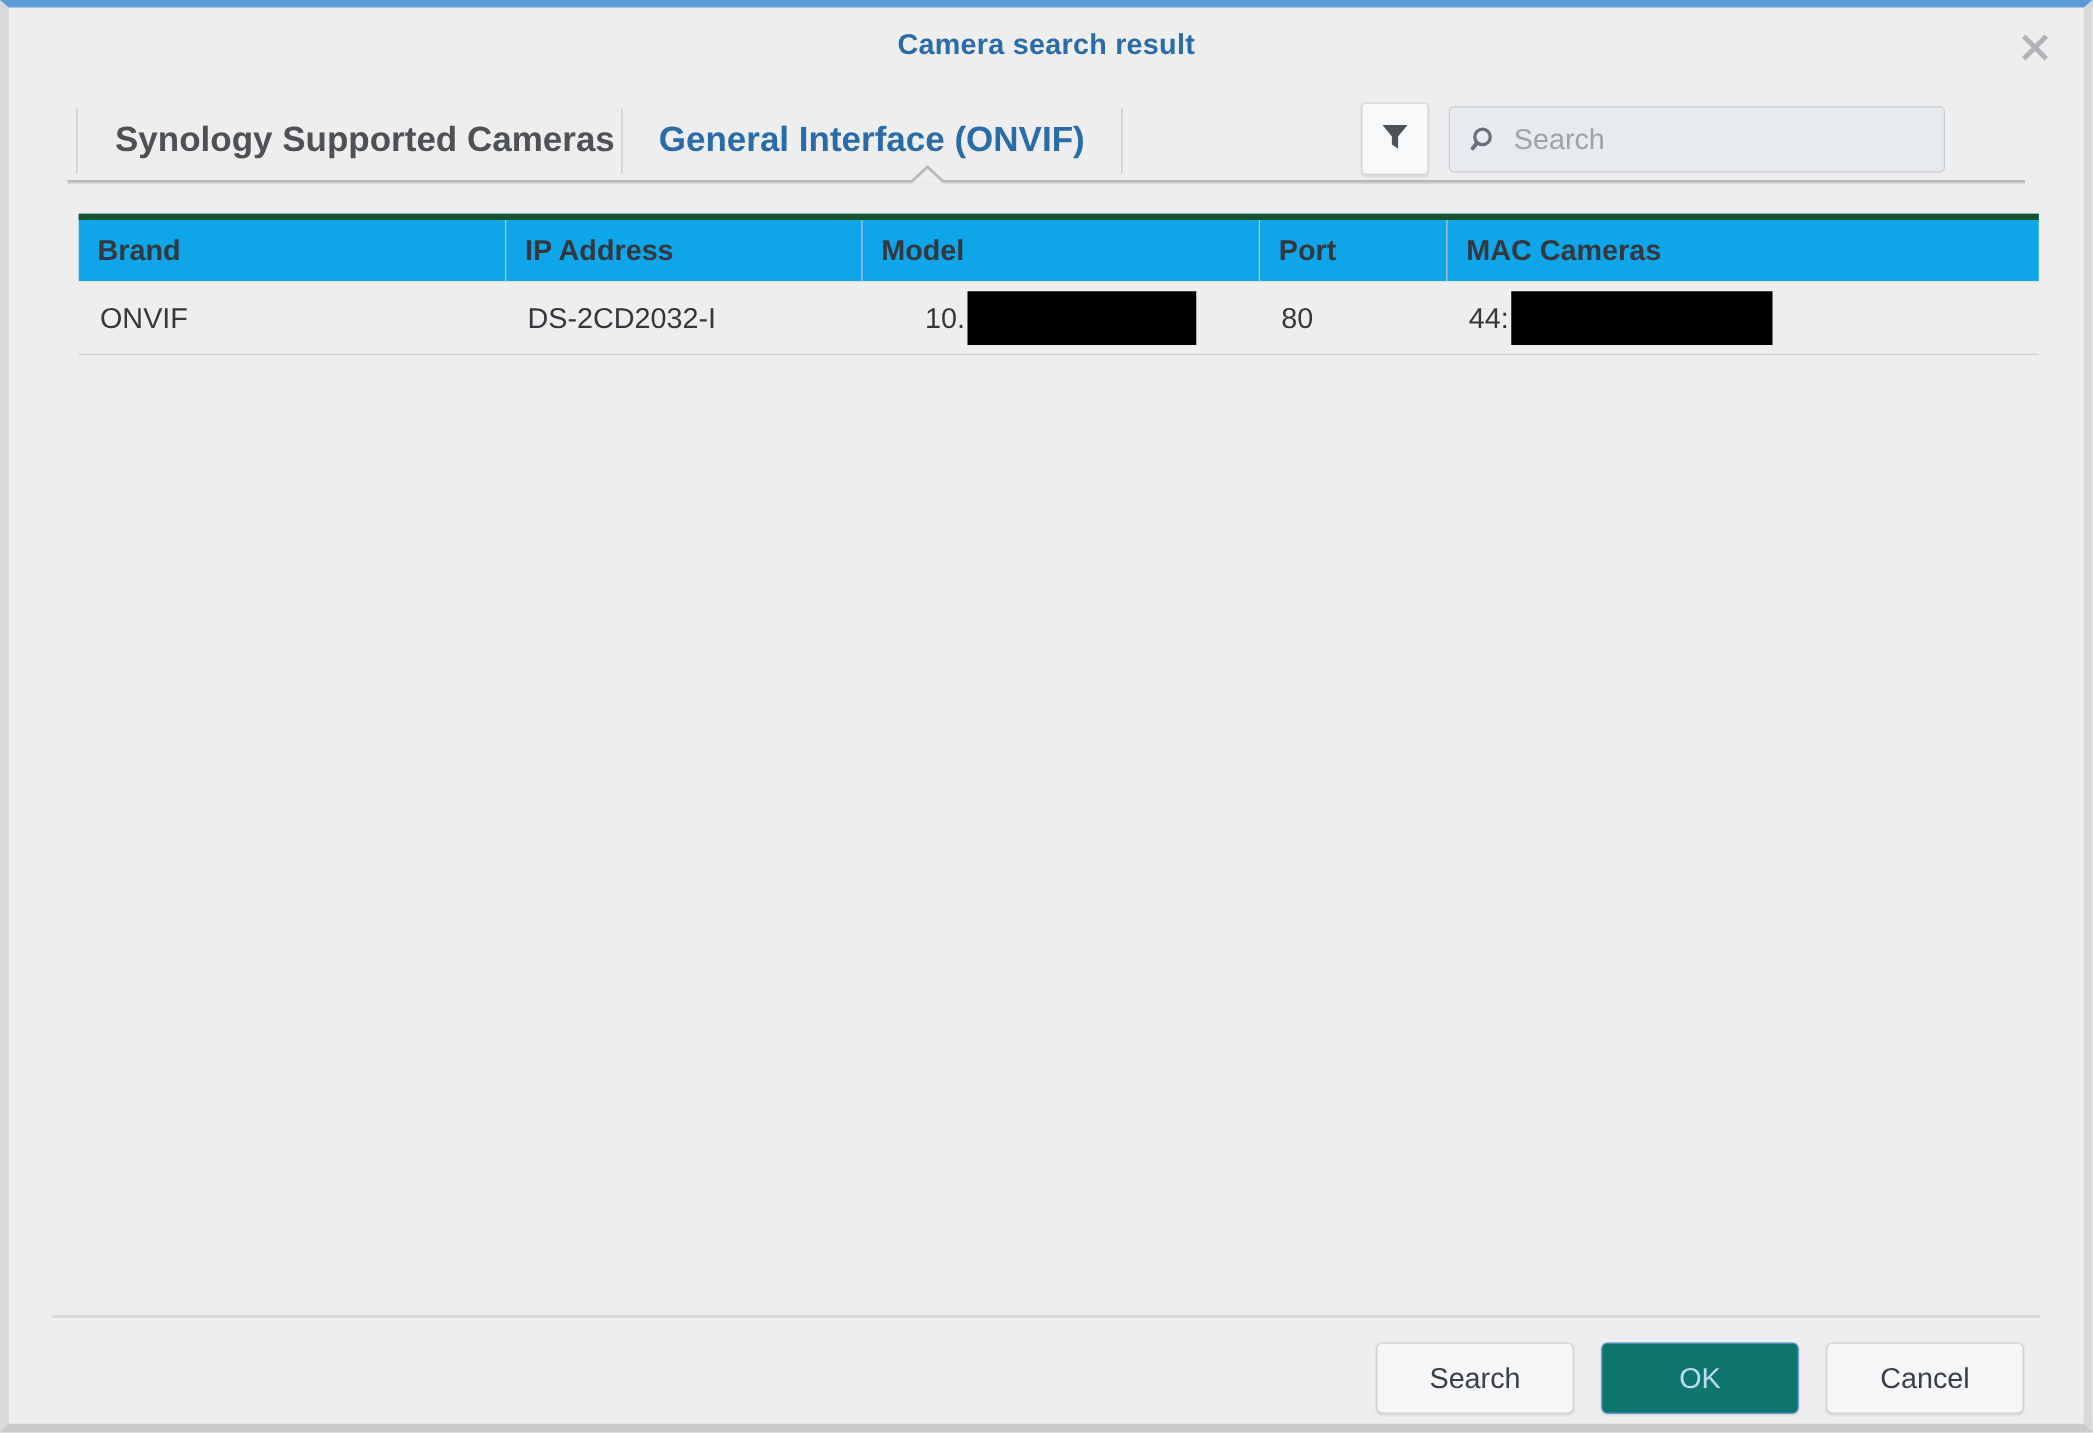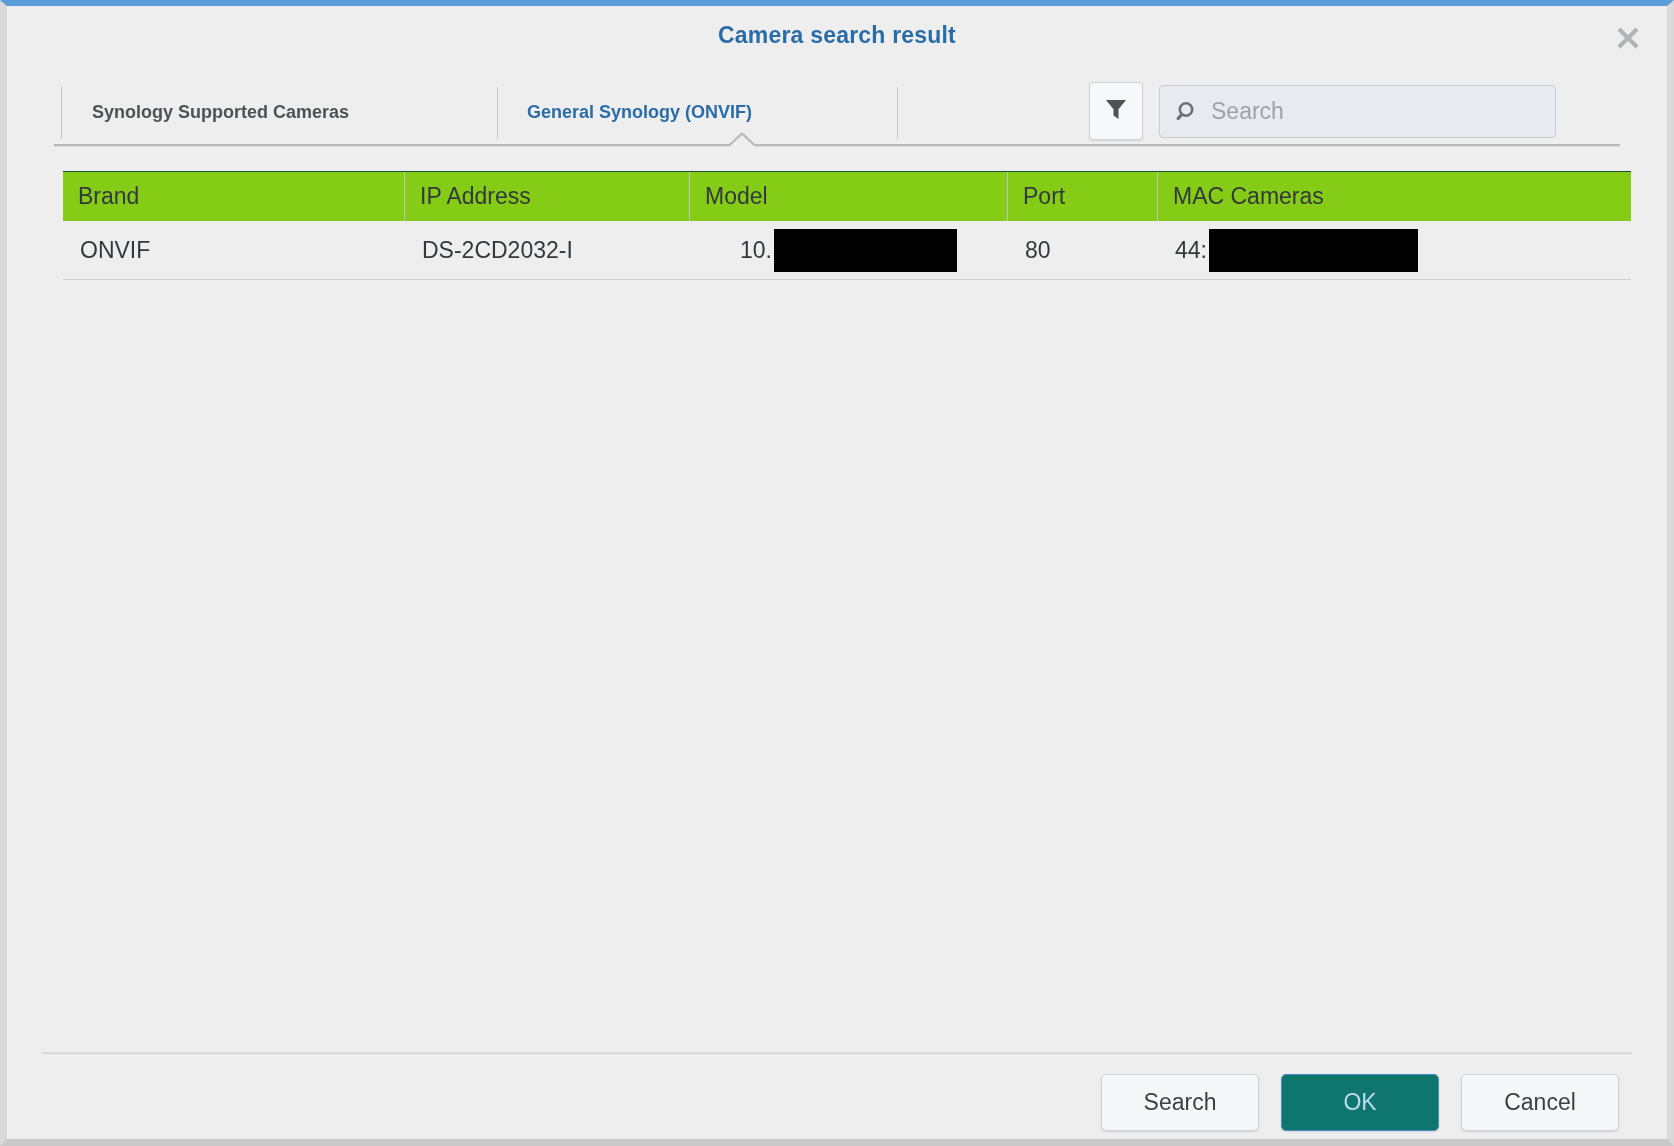--- a/index.html
+++ b/index.html
@@ -69,21 +69,21 @@
     top: 78px;
     right: 47px;
     height: 56px;
   }
   .tab {
     position: absolute;
     top: 0;
     height: 56px;
     display: flex;
     align-items: center;
-    font-size: 18px;
+    font-size: 28px;
     font-weight: bold;
     cursor: pointer;
     white-space: nowrap;
   }
   .tab.inactive { color: #4e5256; }
   .tab.active { color: #2a6ca8; }
   #tab-synology { left: 38px; }
   #tab-onvif    { left: 473px; }
 
   .tab-divider {
@@ -178,22 +178,23 @@
   
   #table {
     position: absolute;
     left: 56px;
     top: 165px;
     width: 1568px;
   }
   #table-head {
     display: flex;
     height: 49px;
-    background: #84cc16;
-    border-top: 1px solid #14532d;
+    background: #0ea5e9;
+    border-top: 5px solid #14532d;
+    font-weight: bold;
   }
   #table-head .th {
     display: flex;
     align-items: center;
     font-size: 23px;
     color: #34383d;
     box-sizing: border-box;
     border-right: 1px solid #c3c3c3;
     padding-left: 15px;
     cursor: pointer;
@@ -284,21 +285,21 @@
         <line x1="6" y1="6" x2="24" y2="24" stroke="#b0b4b9" stroke-width="4" stroke-linecap="butt"></line>
         <line x1="24" y1="6" x2="6" y2="24" stroke="#b0b4b9" stroke-width="4" stroke-linecap="butt"></line>
       </svg>
     </div>
   </div>
 
   <div id="tabstrip">
     <div class="tab-divider" id="tab-div-0"></div>
     <div class="tab inactive" id="tab-synology">Synology Supported Cameras</div>
     <div class="tab-divider" id="tab-div-1"></div>
-    <div class="tab active" id="tab-onvif">General Synology (ONVIF)</div>
+    <div class="tab active" id="tab-onvif">General Interface (ONVIF)</div>
     <div class="tab-divider" id="tab-div-2"></div>
 
     <div id="filter-button">
       <span>
         <svg width="26" height="26" viewBox="0 0 26 26" aria-hidden="true">
           <path d="M3 4 H23 L15.5 13.2 V23 L10.5 19.6 V13.2 Z" fill="#4b5258"></path>
         </svg>
       </span>
     </div>
 

